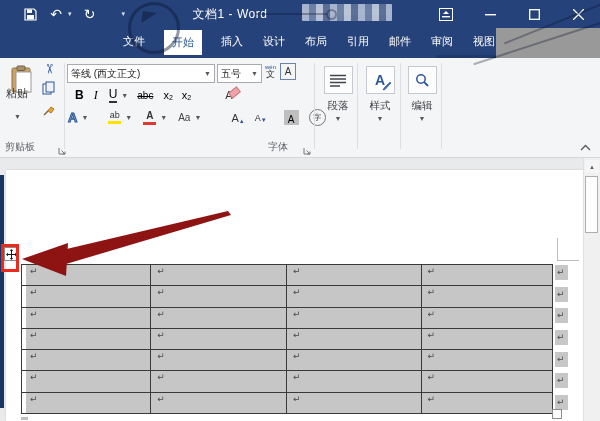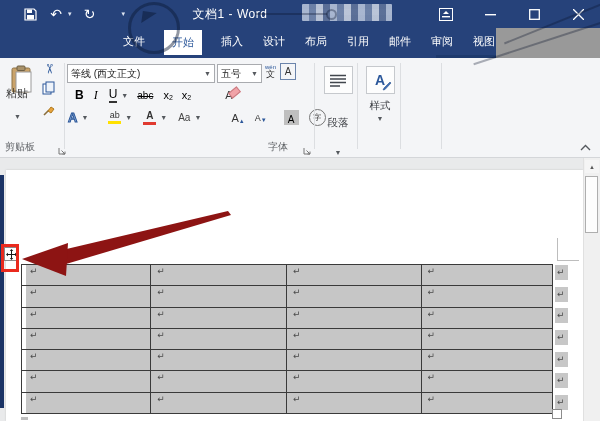--- a/index.html
+++ b/index.html
@@ -273,21 +273,21 @@
       <div class="grouplabel" style="left:268px;">字体</div>
       <div class="launcher" style="left:303px;">
         <svg width="9" height="9" viewBox="0 0 9 9">
             <path d="M1 1v6h6" fill="none" stroke="#777"></path>
             <path d="M3.5 3.5L7 7M7 4.5V7H4.5" fill="none" stroke="#777"></path>
           </svg>
       </div>
     </div>
     <div class="vsep" style="left:314px;"></div>
 
-    <div class="bigbtn" style="left:318px;gap:17px;">
+    <div class="bigbtn" style="left:318px;">
       <span class="bigicon">
         <svg width="16" height="13" viewBox="0 0 16 13">
             <g stroke="#41464d" stroke-width="1.5">
               <path d="M0 1.5h16M0 5h16M0 8.5h16M0 12h10"></path>
             </g>
           </svg>
       </span>
       <span class="biglabel">段落</span>
       <span class="bigdd">▼</span>
     </div>
@@ -298,20 +298,30 @@
         <span style="font-size:14px;font-weight:bold;color:#2b579a;">A</span>
         <svg width="10" height="10" viewBox="0 0 10 10" style="position:absolute;right:2px;bottom:2px;">
             <path d="M1 9l2-.5L9 2 8 1 2 7z" fill="#3d6db5" stroke="#29508c" stroke-width=".6"></path>
           </svg>
       </span>
       <span class="biglabel">样式</span>
       <span class="bigdd">▼</span>
     </div>
     <div class="vsep" style="left:400px;"></div>
 
+    <div class="bigbtn" style="left:402px;">
+      <span class="bigicon">
+        <svg width="14" height="14" viewBox="0 0 14 14">
+            <circle cx="6" cy="6" r="4.2" fill="none" stroke="#2b579a" stroke-width="1.5"></circle>
+            <path d="M9.2 9.2L13 13" stroke="#2b579a" stroke-width="1.8"></path>
+          </svg>
+      </span>
+      <span class="biglabel">编辑</span>
+      <span class="bigdd">▼</span>
+    </div>
     <div class="vsep" style="left:441px;"></div>
 
     <div class="chevron">
       <svg width="11" height="7" viewBox="0 0 11 7">
           <path d="M1 6l4.5-4.5L10 6" fill="none" stroke="#55595e" stroke-width="1.4"></path>
         </svg>
     </div>
   </div>
 
   <div class="docarea">

